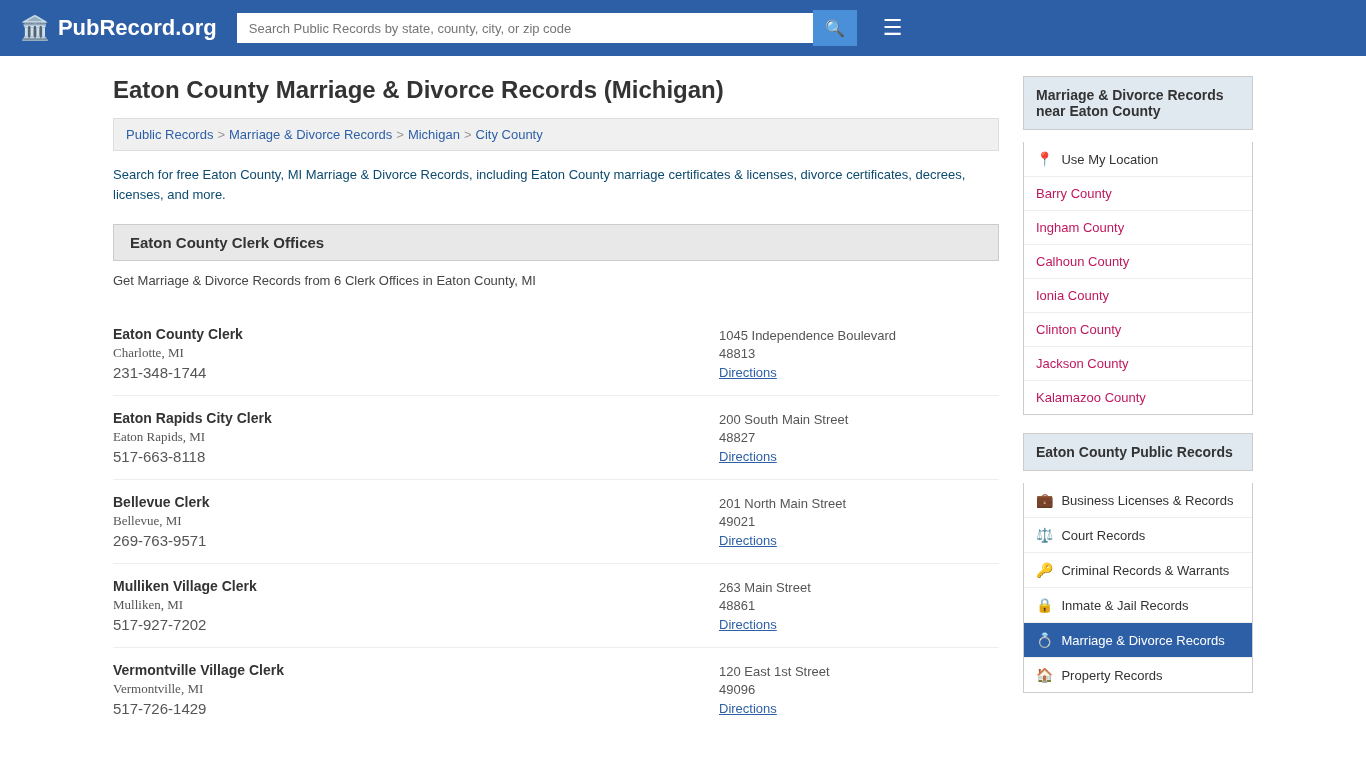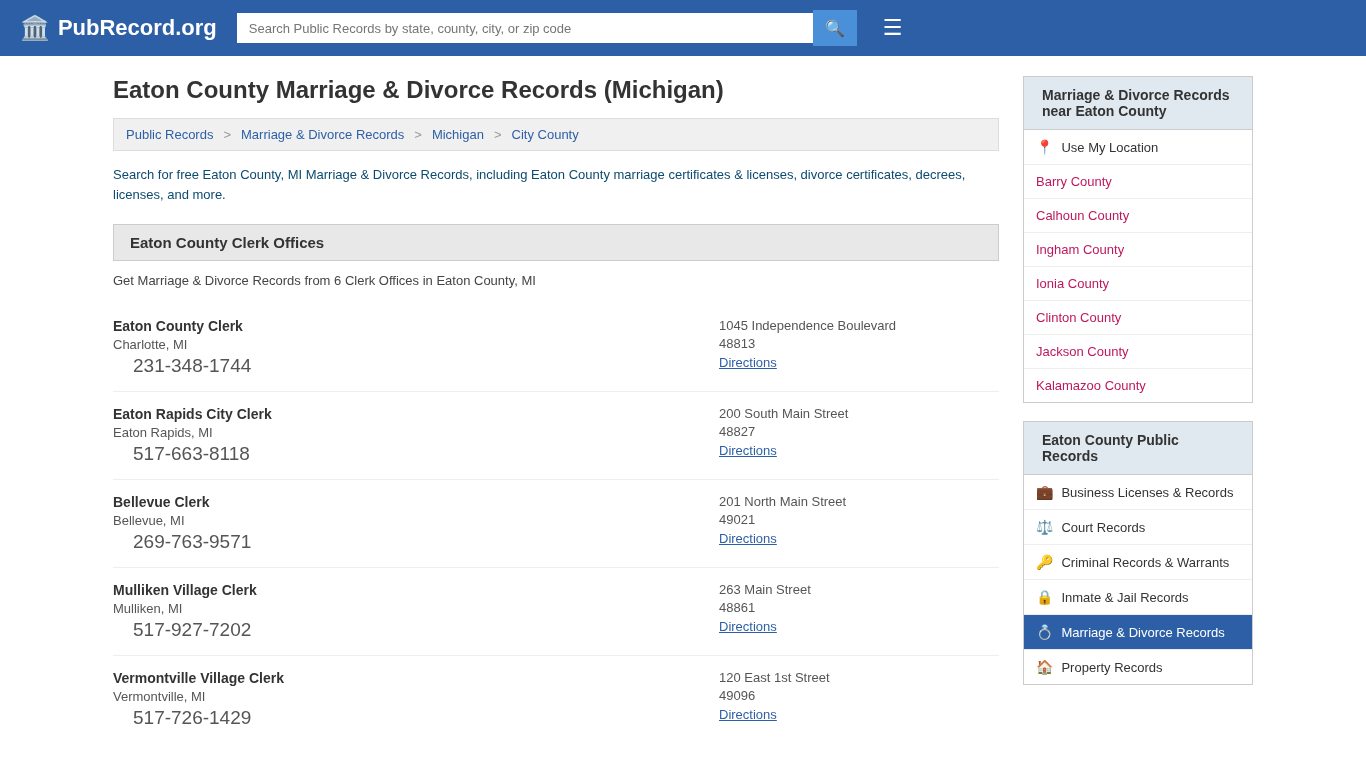--- a/index.html
+++ b/index.html
@@ -82,21 +82,21 @@
     .breadcrumb {
       background: #f0f0f0;
       padding: 8px 12px;
       font-size: 13px;
       color: #555;
       border: 1px solid #ddd;
       margin-bottom: 14px;
       display: flex;
       align-items: center;
       flex-wrap: wrap;
-      gap: 10px;
+      gap: 4px;
     }
     .breadcrumb a { color: #2d5fa6; text-decoration: none; }
     .breadcrumb .sep { color: #999; }
 
     .description {
       font-size: 13px;
       color: #0c4a6e;
       line-height: 1.5;
       margin-bottom: 20px;
     }
@@ -108,49 +108,50 @@
       font-size: 15px;
       font-weight: bold;
       color: #333;
       border: 1px solid #ccc;
       margin-bottom: 12px;
     }
 
     .section-desc {
       font-size: 13px;
       color: #444;
-      margin-bottom: 16px;
+      margin-bottom: 24px;
     }
 
     
     .clerk-record {
       display: flex;
       border-bottom: 1px solid #eee;
       padding: 14px 0;
+      align-items: center;
     }
     .clerk-record:last-child { border-bottom: none; }
 
     .clerk-left { flex: 1; padding-right: 20px; }
     .clerk-right { width: 280px; }
 
     .clerk-name {
       font-weight: bold;
       font-size: 14px;
       color: #333;
       margin-bottom: 3px;
     }
     .clerk-city {
       font-size: 13px;
       color: #555;
       margin-bottom: 3px;
+      font-family: Liberation Serif, serif;
     }
     .clerk-phone {
-      font-size: 19px;
-      color: #555;
-      margin-left: 20px;
+      font-size: 15px;
+      color: #555;
     }
     .clerk-address {
       font-size: 13px;
       color: #555;
       margin-bottom: 3px;
     }
     .clerk-zip {
       font-size: 13px;
       color: #555;
       margin-bottom: 3px;
@@ -160,26 +161,26 @@
       text-decoration: underline;
       font-size: 13px;
       cursor: pointer;
     }
 
     
     .sidebar { width: 230px; flex-shrink: 0; }
 
     .sidebar-section-title {
       background: #e0e8f0;
-      padding: 10px 18px;
+      padding: 10px 12px;
       font-size: 14px;
       font-weight: bold;
       color: #333;
       border: 1px solid #ccc;
-      margin-bottom: 0;
+      margin-bottom: 12px;
     }
 
     .sidebar-links {
       border: 1px solid #ccc;
       border-top: none;
       margin-bottom: 18px;
     }
     .sidebar-link-item {
       display: flex;
       align-items: center;
@@ -332,22 +333,22 @@
     <div class="sidebar-section-title">Marriage &amp; Divorce Records near Eaton County</div>
 
     <div class="sidebar-links">
       <div class="sidebar-link-item use-location">
         <span class="sidebar-icon">📍</span>
         <span>Use My Location</span>
       </div>
 
       <div id="county-list">
           <div class="sidebar-link-item county-item">Barry County</div>
+          <div class="sidebar-link-item county-item">Ingham County</div>
           <div class="sidebar-link-item county-item">Calhoun County</div>
-          <div class="sidebar-link-item county-item">Ingham County</div>
           <div class="sidebar-link-item county-item">Ionia County</div>
           <div class="sidebar-link-item county-item">Clinton County</div>
           <div class="sidebar-link-item county-item">Jackson County</div>
           <div class="sidebar-link-item county-item">Kalamazoo County</div>
         </div>
     </div>
 
     <div class="sidebar-section-title" style="margin-top:0;">Eaton County Public Records</div>
 
     <div class="sidebar-pub-section" id="pub-records-list">

